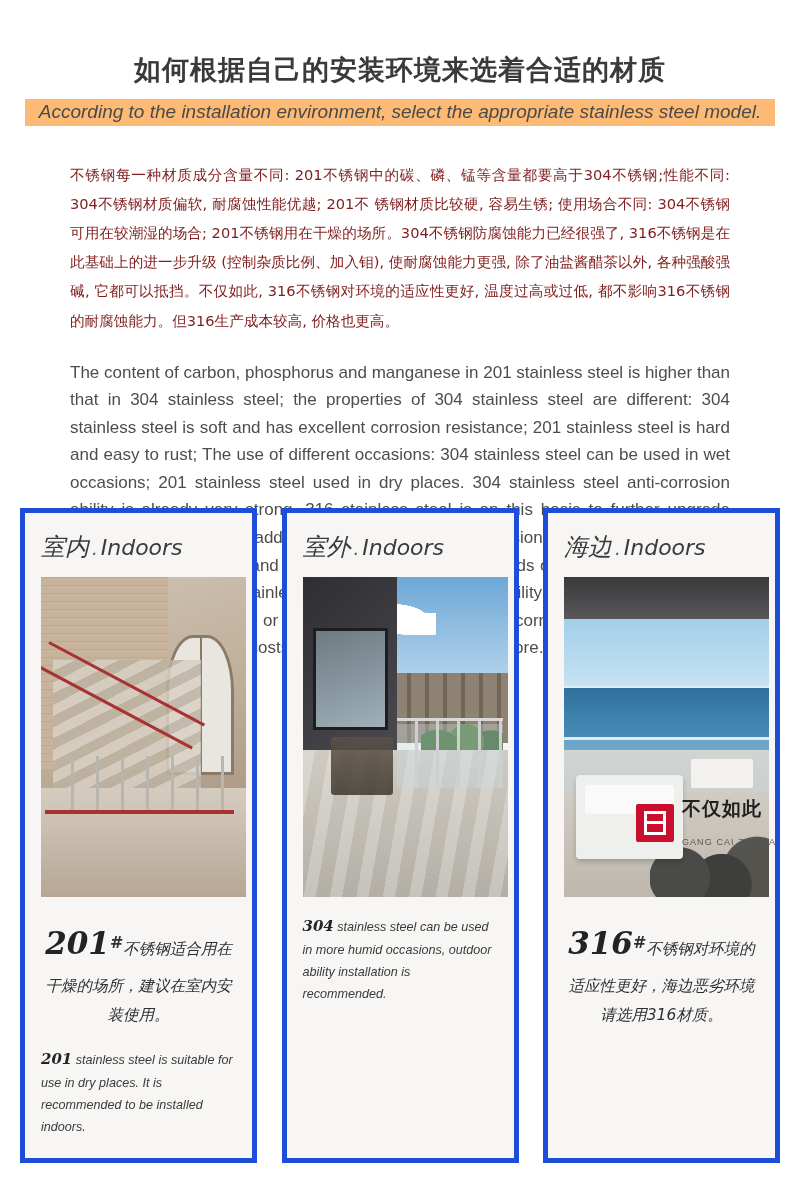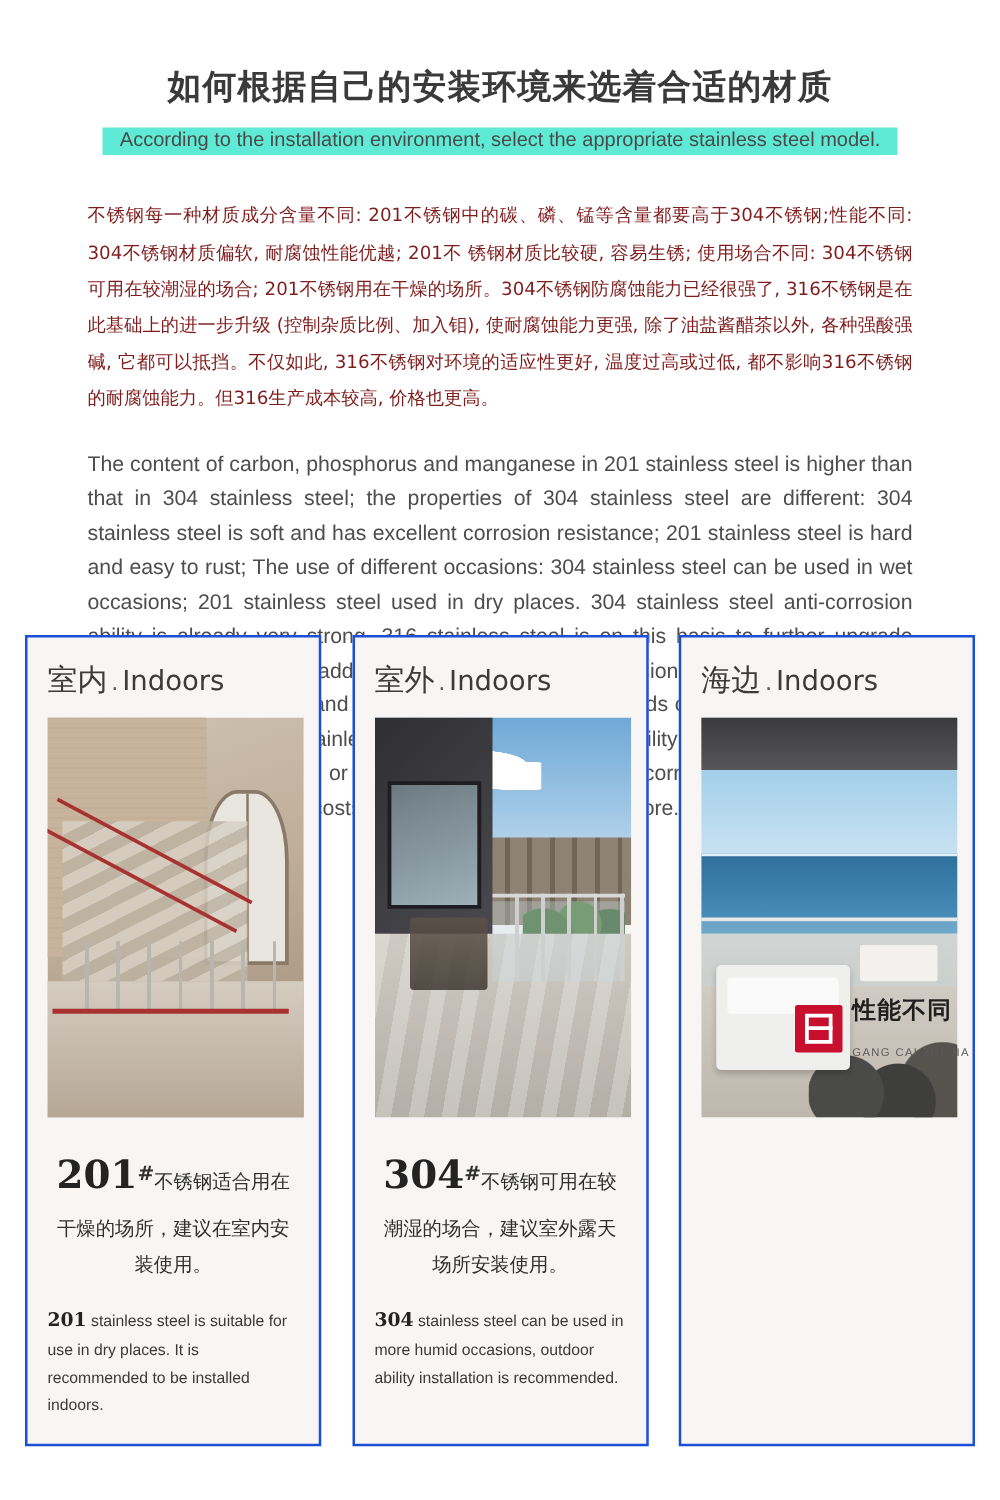--- a/index.html
+++ b/index.html
@@ -36,28 +36,29 @@
     letter-spacing: 1px;
     line-height: 1.3;
   }
   .header-rule {
     width: 560px;
     height: 1px;
     background: #d9d9d9;
     margin: 16px auto 0 auto;
   }
   .header-sub {
-    font-size: 16px;
+    font-size: 19px;
     color: #4a4a4a;
     margin-top: -9px;
-    background: #5eead4;
+    background: #fdba74;
     display: inline-block;
     padding: 0 14px;
     position: relative;
     line-height: 1.4;
+    font-style: italic;
   }
 
   
   .content {
     width: 660px;
     margin: 34px auto 0 auto;
   }
   .para-cn {
     font-size: 14.6px;
     line-height: 2.0;
@@ -78,25 +79,26 @@
     position: absolute;
     top: 508px;
     left: 20px;
     width: 760px;
     display: flex;
     justify-content: space-between;
   }
   .card {
     width: 237px;
     background: #f7f6f4;
-    border: 2px solid #1d4ed8;
+    border: 5px solid #1d4ed8;
     box-sizing: border-box;
     padding: 18px 16px 20px 16px;
     min-height: 648px;
     position: relative;
+    font-style: italic;
   }
   .card-title {
     font-size: 23px;
     color: #3b3b3b;
     font-family: "DejaVu Sans", "Liberation Sans", sans-serif;
     white-space: nowrap;
     margin-bottom: 14px;
   }
   .card-title .cn {
     font-weight: normal;
@@ -326,23 +328,20 @@
           <div class="p2-roofs"></div>
         <div class="p2-trees"></div>
           <div class="p2-dark"></div>
           <div class="p2-window"></div>
         <div class="p2-deck"></div>
           <div class="p2-glass"></div>
           <div class="p2-railposts"></div>
         <div class="p2-rail"></div>
           <div class="p2-chairs"></div>
       </div>
-      <div class="card-desc-cn">
-        <span class="grade">304</span><span class="hash">#</span><span>不锈钢可用在较潮湿的场合，建议室外露天场所安装使用。</span>
-      </div>
       <div class="card-desc-en">
         <span class="grade-en">304</span><span> stainless steel can be used in more humid occasions, outdoor ability installation is recommended.</span>
       </div>
     </div>
 
     <div class="card">
       <div class="card-title">
         <span class="cn">海边</span><span class="dot">.</span><span class="en">Indoors</span>
       </div>
       <div class="photo">
@@ -350,25 +349,28 @@
           <div class="p3-sea"></div>
           <div class="p3-horizon"></div>
         <div class="p3-roof"></div>
           <div class="p3-deck"></div>
           <div class="p3-rocks"></div>
         <div class="p3-glass"></div>
           <div class="p3-rail"></div>
         <div class="p3-table"></div>
           <div class="p3-sofa"></div>
       </div>
+      <div class="card-desc-cn">
+        <span class="grade">316</span><span class="hash">#</span><span>不锈钢对环境的适应性更好，海边恶劣环境请选用316材质。</span>
+      </div>
     </div>
 
   </div>
 
   <div class="logo">
     <div class="logo-mark"></div>
     <div class="logo-text">
-      <div class="logo-cn">性能不同</div>
+      <div class="logo-cn">不仅如此</div>
       <div class="logo-en">GANG CAI ZHI JIA</div>
     </div>
   </div>
 
 </div>
 
 </body></html>

